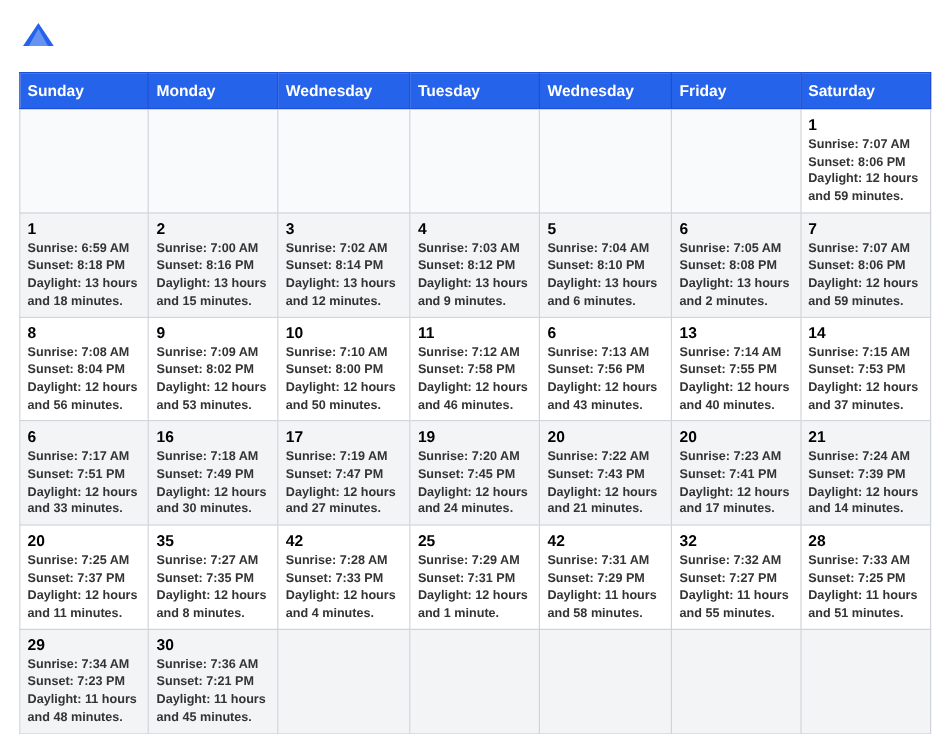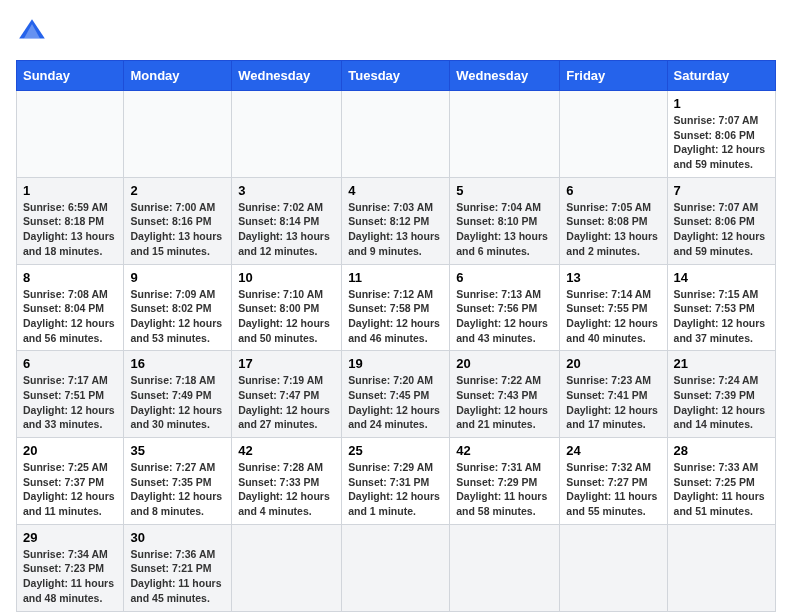--- a/index.html
+++ b/index.html
@@ -232,21 +232,21 @@
         </td>
         <td>
           <div class="day-num">25</div>
           <div class="day-info">Sunrise: 7:29 AM<br>Sunset: 7:31 PM<br>Daylight: 12 hours and 1 minute.</div>
         </td>
         <td>
           <div class="day-num">42</div>
           <div class="day-info">Sunrise: 7:31 AM<br>Sunset: 7:29 PM<br>Daylight: 11 hours and 58 minutes.</div>
         </td>
         <td>
-          <div class="day-num">24</div>
+          <div class="day-num">32</div>
           <div class="day-info">Sunrise: 7:32 AM<br>Sunset: 7:27 PM<br>Daylight: 11 hours and 55 minutes.</div>
         </td>
         <td>
           <div class="day-num">28</div>
           <div class="day-info">Sunrise: 7:33 AM<br>Sunset: 7:25 PM<br>Daylight: 11 hours and 51 minutes.</div>
         </td>
       </tr>
       <tr>
         <td>
           <div class="day-num">29</div>

